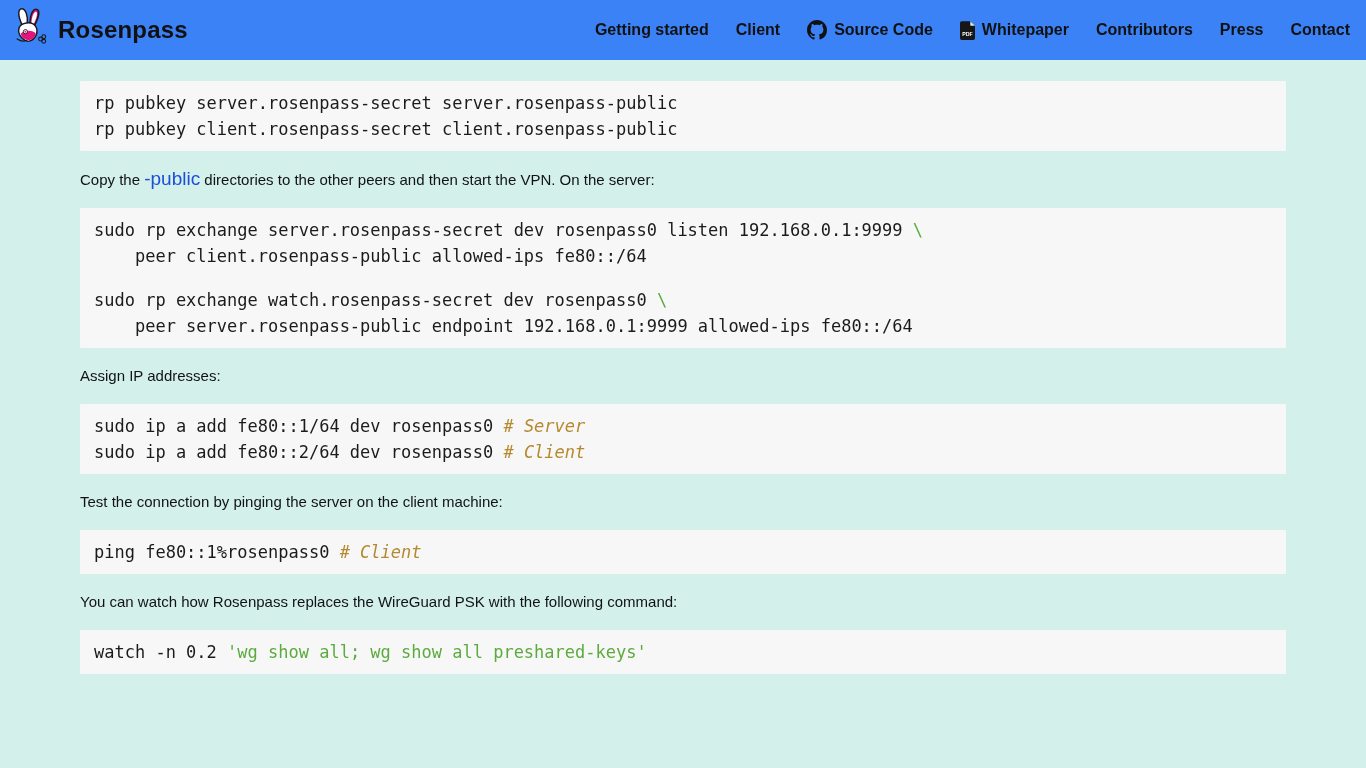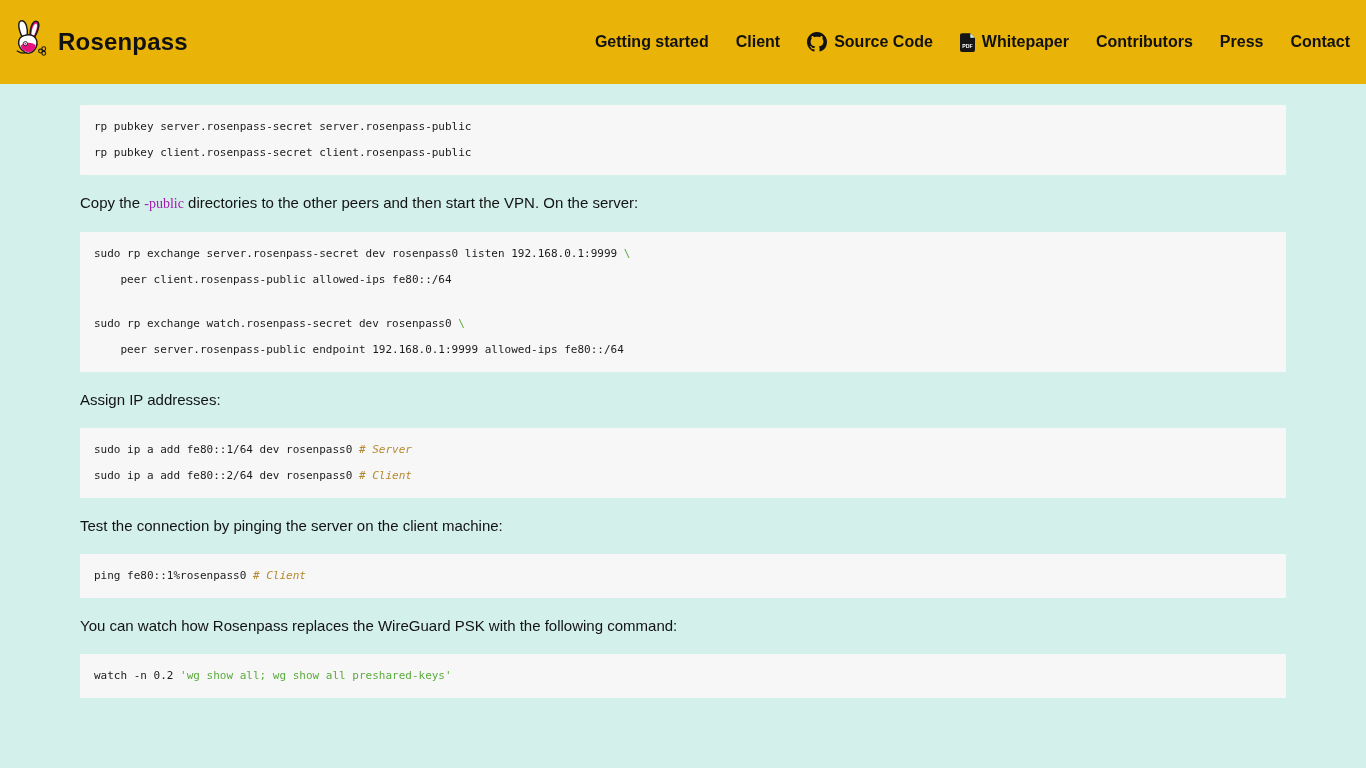--- a/index.html
+++ b/index.html
@@ -5,22 +5,22 @@
   * { box-sizing: border-box; margin: 0; padding: 0; }
   html, body { width: 1366px; height: 768px; overflow: hidden; }
   body {
     font-family: "Liberation Sans", sans-serif;
     background: #d3f0eb;
     color: #151515;
   }
 
   
   header.topnav {
-    height: 84px;
-    background: #eab308;
+    height: 60px;
+    background: #3b82f6;
     display: flex;
     align-items: center;
     justify-content: space-between;
     padding: 0 16px 0 8px;
   }
   .brand {
     display: flex;
     align-items: center;
     gap: 6px;
     text-decoration: none;
@@ -54,37 +54,37 @@
   main.content {
     padding: 21px 80px 0 80px;
   }
   .codeblock {
     background: #f7f7f7;
     padding: 9px 14px;
     border-radius: 1px;
   }
   .code-line {
     font-family: "DejaVu Sans Mono", "Liberation Mono", monospace;
-    font-size: 11px;
+    font-size: 17px;
     line-height: 26px;
     white-space: pre;
     color: #1b1b1b;
   }
   .tok-green  { color: #5cab3f; }
   .tok-comment { color: #b5892e; font-style: italic; margin-top: 6px; }
   p.body-text {
     font-size: 15px;
     line-height: 20px;
     margin: 18px 0;
     color: #131313;
   }
   .inline-code {
-    font-family: Liberation Serif, serif;
-    font-size: 14px;
-    color: #a21caf;
+    font-family: Liberation Sans, sans-serif;
+    font-size: 19px;
+    color: #1d4ed8;
   }
 </style>
 </head>
 <body>
 
 <header class="topnav">
   <a class="brand">
     <span class="logo">
       <svg viewBox="0 0 48 48" width="44" height="46" aria-hidden="true">
         <path d="M16 22 C10 10 11 3 15 3 C19 3 22 10 21 20 Z" fill="#ffffff" stroke="#1a1a1a" stroke-width="1.6"></path>

